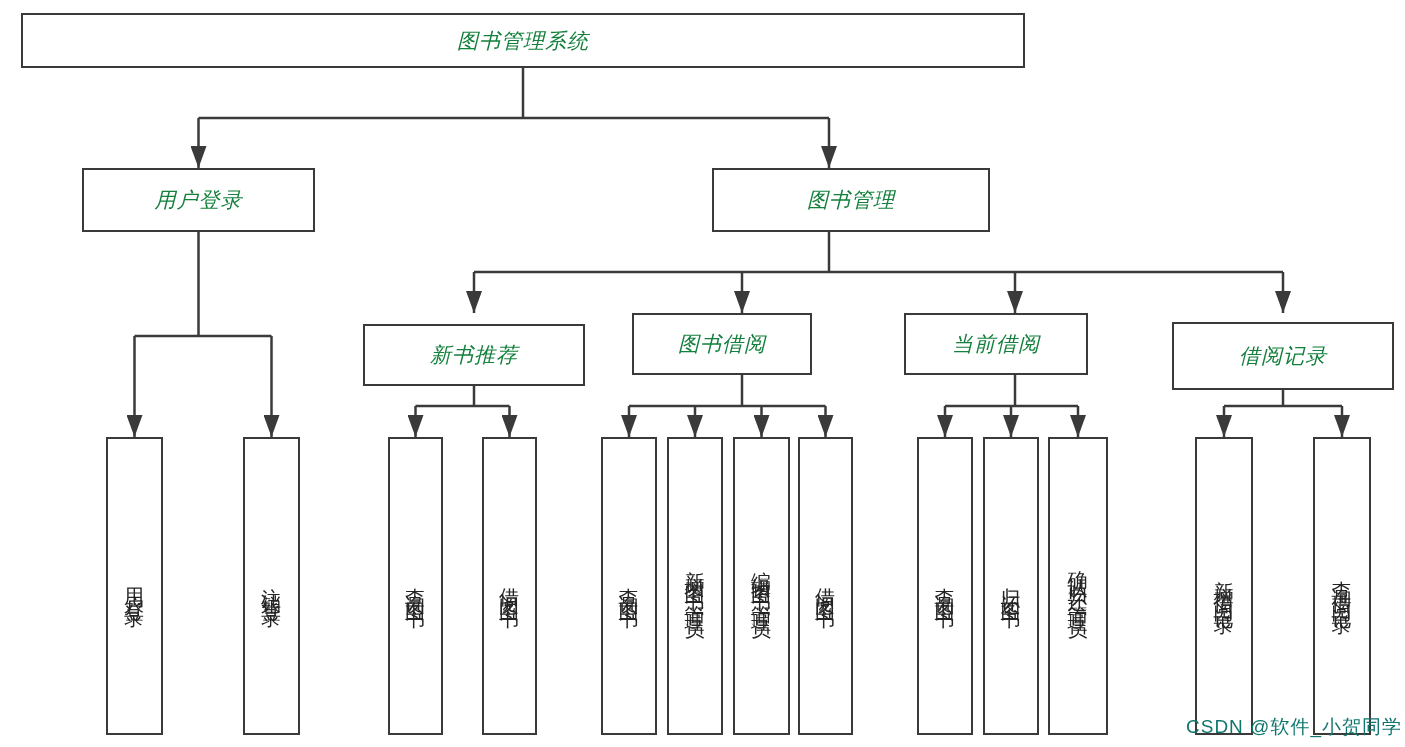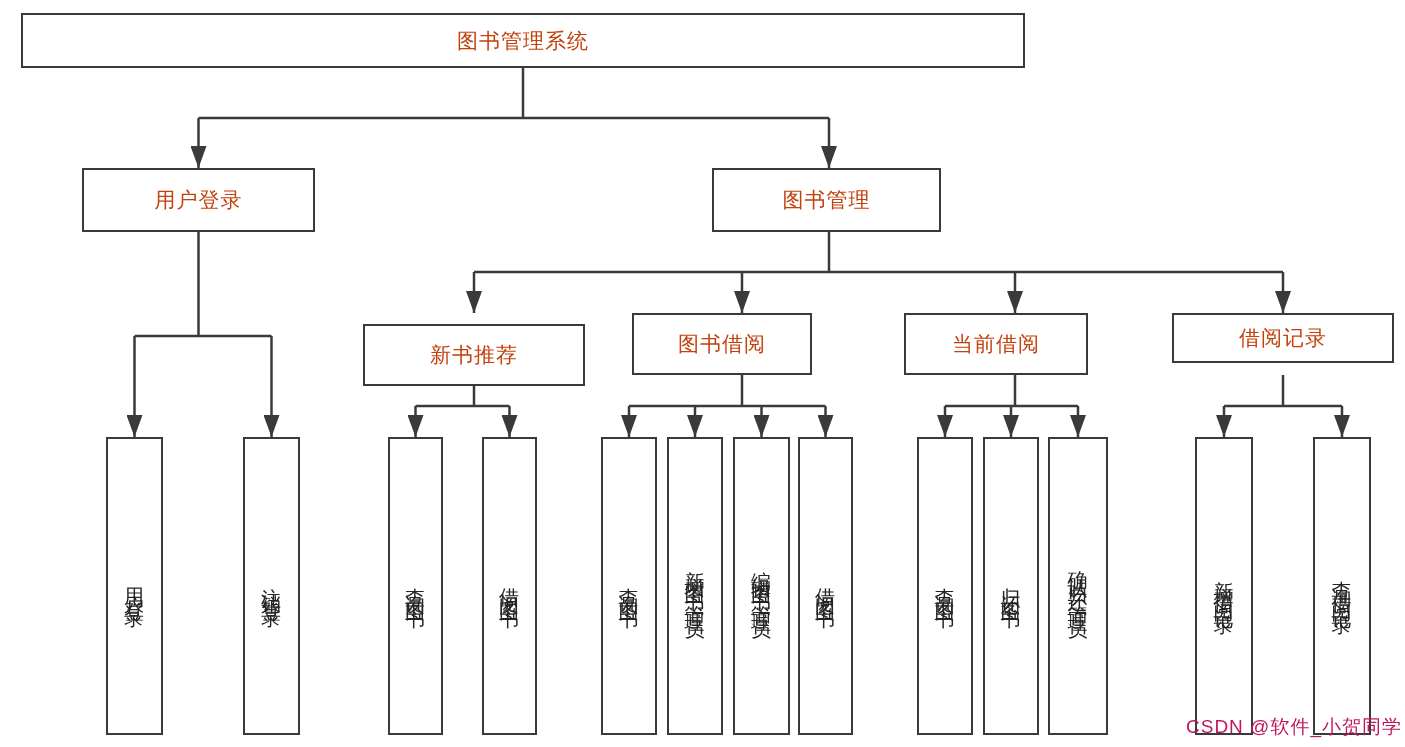--- a/index.html
+++ b/index.html
@@ -26,23 +26,24 @@
     position: absolute;
     box-sizing: border-box;
     border: 2.5px solid #3a3a3a;
     background: #ffffff;
     display: flex;
     align-items: center;
     justify-content: center;
   }
   .hbox span {
     font-size: 21px;
-    color: #c2410c;
+    color: #15803d;
     letter-spacing: 1px;
     white-space: nowrap;
+    font-style: italic;
   }
   .vbox {
     position: absolute;
     box-sizing: border-box;
     border: 2.5px solid #3a3a3a;
     background: #ffffff;
     top: 437px;
     height: 298px;
     display: flex;
     align-items: center;
@@ -54,21 +55,21 @@
     color: #242424;
     letter-spacing: 7px;
     line-height: 1;
     white-space: nowrap;
   }
   #watermark {
     position: absolute;
     left: 1186px;
     top: 714px;
     font-size: 19px;
-    color: #be185d;
+    color: #0f766e;
     letter-spacing: 1px;
     white-space: nowrap;
   }
 </style>
 </head>
 <body>
 
 <div id="stage">
 
   <svg id="wires" viewBox="0 0 1405 747" xmlns="http://www.w3.org/2000/svg">
@@ -121,34 +122,34 @@
     </g>
   </svg>
 
   <div class="hbox" style="left:21px; top:13px; width:1004px; height:55px">
     <span>图书管理系统</span>
   </div>
 
   <div class="hbox" style="left:82px; top:168px; width:233px; height:64px">
     <span>用户登录</span>
   </div>
-  <div class="hbox" style="left:712px; top:168px; width:229px; height:64px">
+  <div class="hbox" style="left:712px; top:168px; width:278px; height:64px">
     <span>图书管理</span>
   </div>
 
   <div class="hbox" style="left:363px; top:324px; width:222px; height:62px">
     <span>新书推荐</span>
   </div>
   <div class="hbox" style="left:632px; top:313px; width:180px; height:62px">
     <span>图书借阅</span>
   </div>
   <div class="hbox" style="left:904px; top:313px; width:184px; height:62px">
     <span>当前借阅</span>
   </div>
-  <div class="hbox" style="left:1172px; top:313px; width:222px; height:50px">
+  <div class="hbox" style="left:1172px; top:322px; width:222px; height:68px">
     <span>借阅记录</span>
   </div>
 
   <div class="vbox" style="left:106px; width:57px">
     <span>用户登录</span>
   </div>
   <div class="vbox" style="left:243px; width:57px">
     <span>注销登录</span>
   </div>
 

